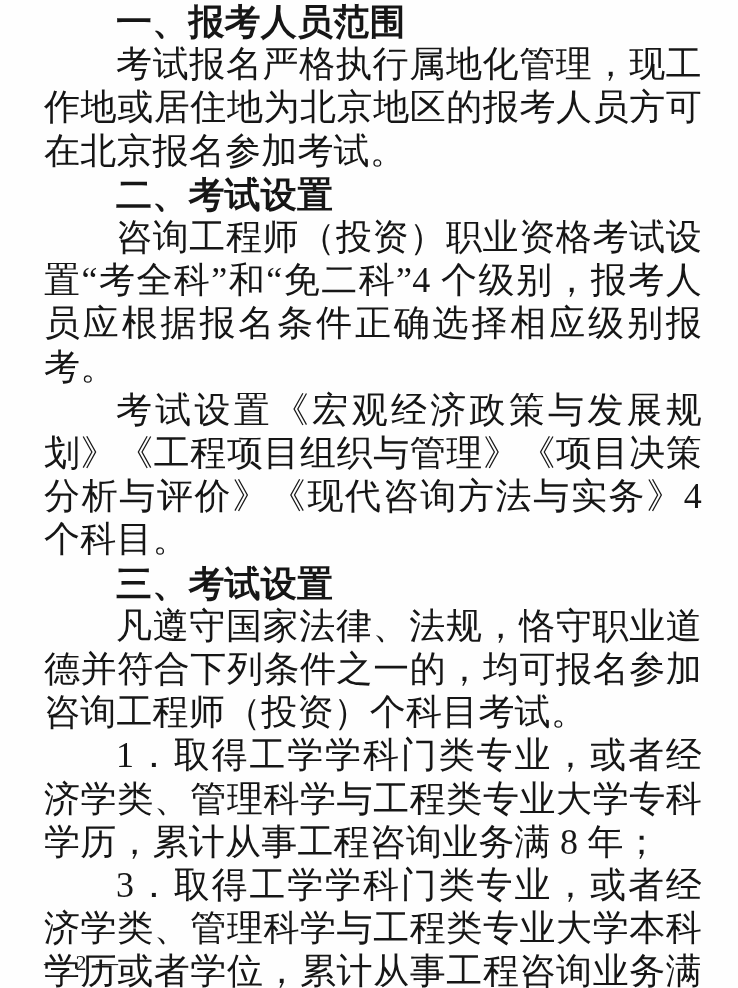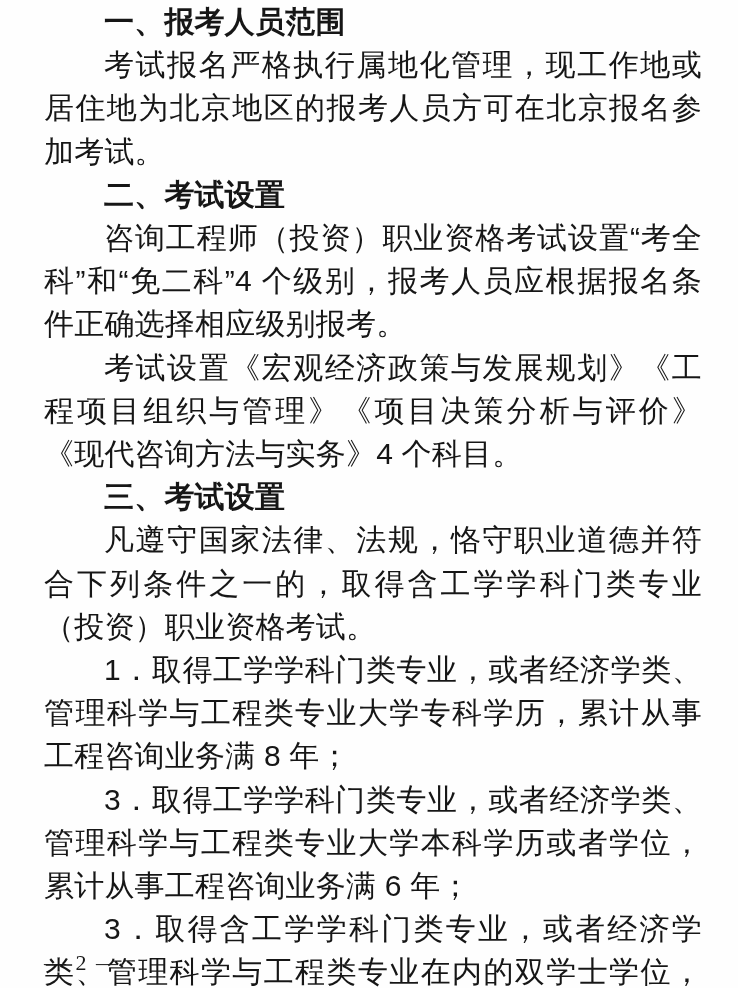--- a/index.html
+++ b/index.html
@@ -15,27 +15,27 @@
     margin: 0 auto;
     background: #fefefe;
     color: #161616;
     overflow: hidden;
   }
   .content {
     padding: 0 36px 0 44px;
   }
   .block {
     margin: 0;
-    font-size: 30px;
+    font-size: 36px;
     line-height: 43.2px;
     text-indent: 2em;
     letter-spacing: 0.2px;
   }
   .para {
-    font-family: Liberation Sans, sans-serif;
+    font-family: Liberation Serif, serif;
     text-align: justify;
     text-justify: inter-character;
   }
   .heading {
     font-family: "Liberation Sans", "DejaVu Sans", sans-serif;
     font-weight: 700;
     text-align: left;
   }
   .page-footer {
     position: absolute;
@@ -51,20 +51,20 @@
 <body>
 
 <div class="page">
   <div class="content">
     <h3 class="block heading">一、报考人员范围</h3>
     <p class="block para">考试报名严格执行属地化管理，现工作地或居住地为北京地区的报考人员方可在北京报名参加考试。</p>
     <h3 class="block heading">二、考试设置</h3>
     <p class="block para">咨询工程师（投资）职业资格考试设置“考全科”和“免二科”4 个级别，报考人员应根据报名条件正确选择相应级别报考。</p>
     <p class="block para">考试设置《宏观经济政策与发展规划》《工程项目组织与管理》《项目决策分析与评价》《现代咨询方法与实务》4 个科目。</p>
     <h3 class="block heading">三、考试设置</h3>
-    <p class="block para">凡遵守国家法律、法规，恪守职业道德并符合下列条件之一的，取得含工学学科门类专业（投资）职业资格考试。</p>
+    <p class="block para">凡遵守国家法律、法规，恪守职业道德并符合下列条件之一的，均可报名参加咨询工程师（投资）个科目考试。</p>
     <p class="block para">1．取得工学学科门类专业，或者经济学类、管理科学与工程类专业大学专科学历，累计从事工程咨询业务满 8 年；</p>
     <p class="block para">3．取得工学学科门类专业，或者经济学类、管理科学与工程类专业大学本科学历或者学位，累计从事工程咨询业务满 6 年；</p>
     <p class="block para">3．取得含工学学科门类专业，或者经济学类、管理科学与工程类专业在内的双学士学位，或者工学学科门类专业研究生班毕业，累计从事工程咨询业务满 4 年；</p>
 
   </div>
   <div class="page-footer">— 2 —</div>
 </div>
 
 </body></html>

